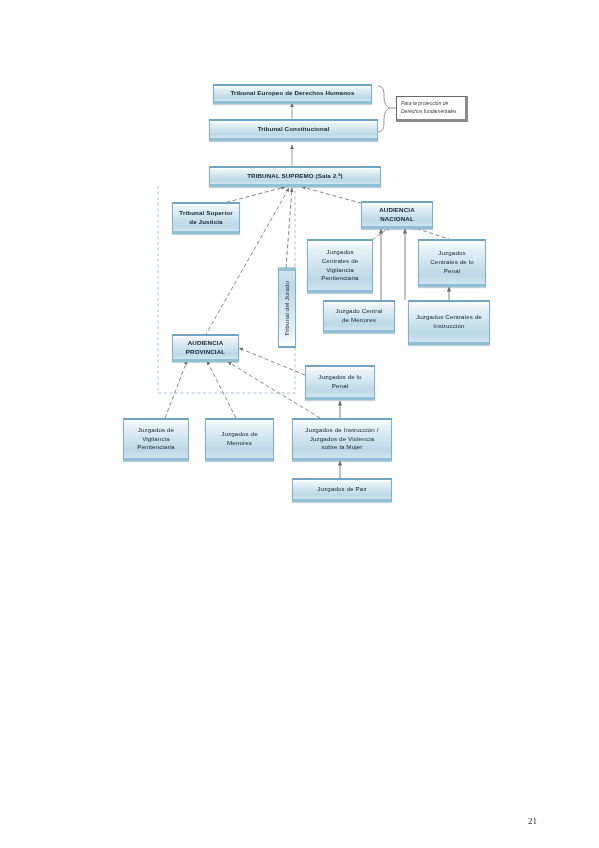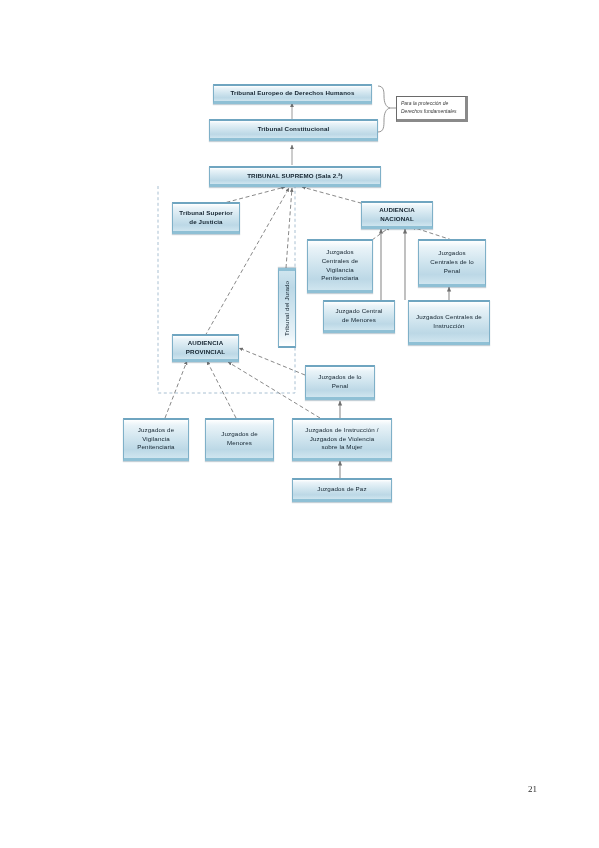--- a/index.html
+++ b/index.html
@@ -76,21 +76,21 @@
     justify-content: center;
     padding: 2px 4px;
     z-index: 4;
   }
 
   #wire { position: absolute; left: 0; top: 0; width: 599px; height: 848px; z-index: 1; }
 
   .page-number {
     position: absolute;
     right: 62px;
-    top: 784px;
+    top: 816px;
     font-size: 9px;
     color: #2b2b2b;
     font-family: "Liberation Serif", serif;
   }
 </style>
 </head>
 <body>
 
 <div id="diagram">
 

